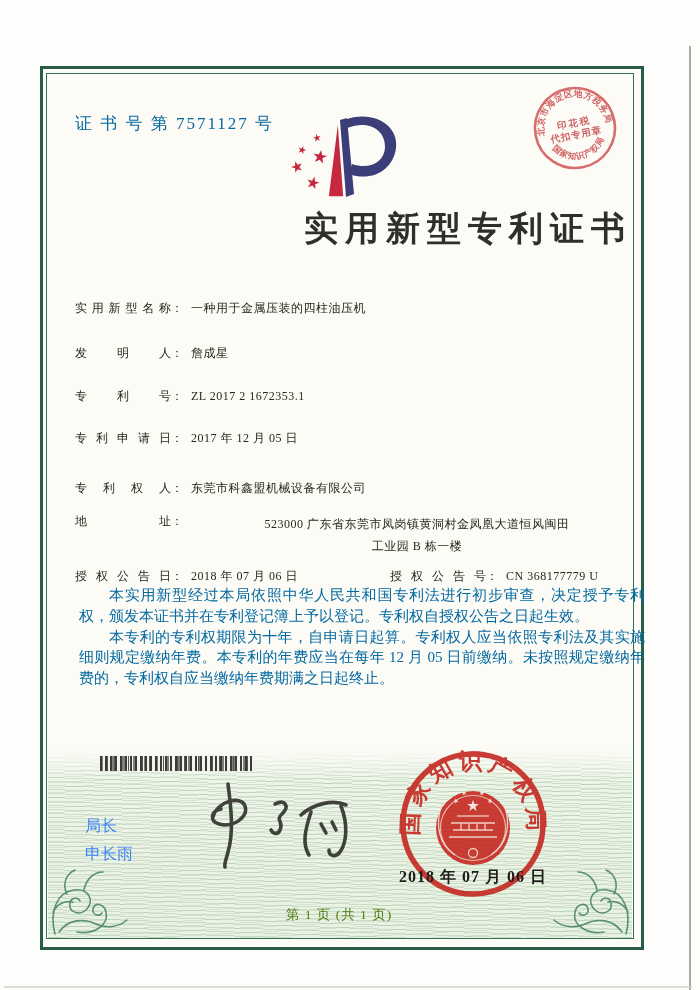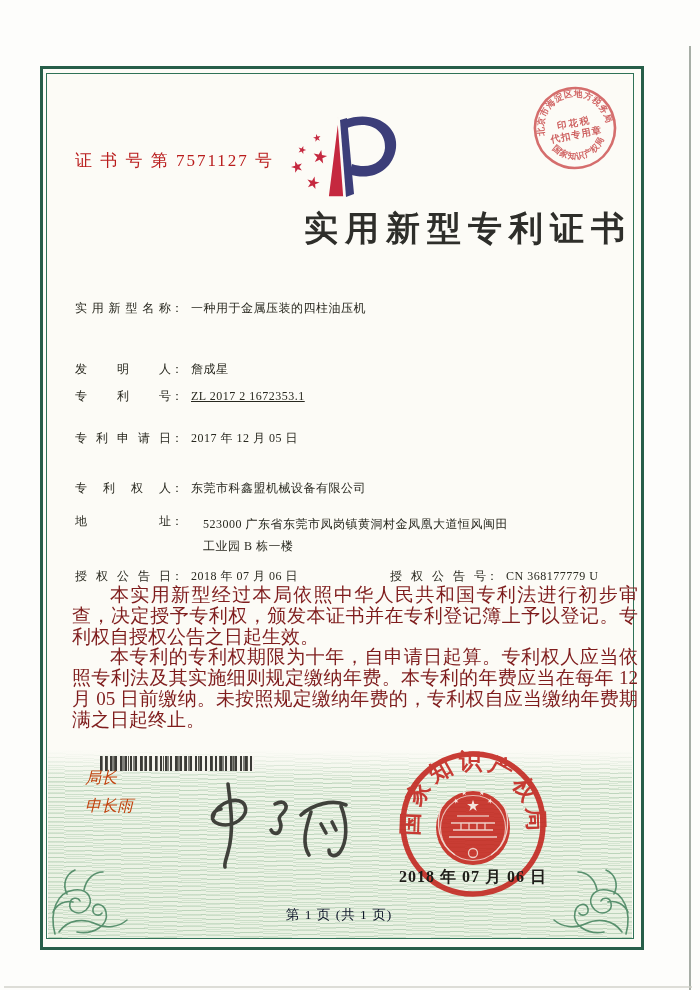--- a/index.html
+++ b/index.html
@@ -19,47 +19,47 @@
   
   .guilloche{
     left:48px;top:750px;width:584px;height:188px;
     background:
       linear-gradient(180deg, rgba(252,251,246,1) 0%, rgba(252,251,246,0) 16%),
       repeating-linear-gradient(2deg, rgba(134,178,139,0.32) 0px, rgba(134,178,139,0.32) 1px, rgba(0,0,0,0) 1px, rgba(0,0,0,0) 4px),
       repeating-linear-gradient(-3deg, rgba(134,178,139,0.22) 0px, rgba(134,178,139,0.22) 1px, rgba(0,0,0,0) 1px, rgba(0,0,0,0) 5px),
       linear-gradient(180deg,#eff5e9,#e9f1e2);
   }
   
-  .cert-no{left:75px;top:112px;font-size:17px;letter-spacing:2px;color:#b91c1c;margin-top:37px;}
+  .cert-no{left:75px;top:112px;font-size:17px;letter-spacing:2px;color:#0369a1;}
   .logo{left:278px;top:104px;}
   .tax-stamp{left:515px;top:68px;}
   .title{left:46px;top:206px;width:586px;text-align:right;font-size:34px;font-weight:700;letter-spacing:7px;color:#2e2e2a;}
   
   .field-row{left:75px;font-size:12px;color:#28281f;white-space:nowrap;}
   .flabel{display:inline-block;width:96px;text-align:justify;text-align-last:justify;}
   .fcolon{display:inline-block;margin:0 2px 0 0;}
   .fvalue{margin-left:6px;letter-spacing:.5px;}
-  .addr-value{display:inline-block;margin-left:18px;white-space:normal;width:452px;vertical-align:top;line-height:22px;letter-spacing:.5px;}
+  .addr-value{display:inline-block;margin-left:6px;white-space:normal;width:452px;vertical-align:top;line-height:22px;letter-spacing:.5px;text-align:center;}
   .row-pubno{position:absolute;left:315px;top:0;}
   
-  .body-text{left:72px;top:585px;width:566px;font-size:19px;line-height:20.8px;text-align:justify;color:#7f1d1d;}
+  .body-text{left:79px;top:585px;width:566px;font-size:15px;line-height:20.8px;text-align:justify;color:#0369a1;}
   .body-text p{margin:0;text-indent:2em;}
   
   .barcode{
     left:100px;top:756px;width:154px;height:15px;background-color:#f4f3ec;
     background-image:
       repeating-linear-gradient(90deg,#3a3a36 0 2px,rgba(0,0,0,0) 2px 5px),
       repeating-linear-gradient(90deg,#56564e 0 1px,rgba(0,0,0,0) 1px 7px),
       repeating-linear-gradient(90deg,#80807a 0 3px,rgba(0,0,0,0) 3px 11px);
   }
-  .director{left:85px;top:764px;font-family:"Liberation Sans","DejaVu Sans",sans-serif;font-size:16px;color:#c2410c;line-height:28px;font-style:italic;}
+  .director{left:85px;top:812px;font-family:"Liberation Sans","DejaVu Sans",sans-serif;font-size:16px;color:#3b82f6;line-height:28px;}
   .signature{left:183px;top:772px;}
   .seal{left:393px;top:750px;}
   .seal-date{left:393px;top:867px;width:160px;text-align:center;font-size:16px;letter-spacing:1px;color:#1e1d19;font-weight:600;}
-  .footer{left:46px;top:906px;width:586px;text-align:center;font-size:13.5px;color:#0f172a;letter-spacing:1px;}
+  .footer{left:46px;top:906px;width:586px;text-align:center;font-size:13.5px;color:#4d7c0f;letter-spacing:1px;}
   .ornament{opacity:.9;}
 </style>
 </head>
 <body>
 
 <div class="abs scan-edge-right"></div>
 <div class="abs scan-edge-bottom"></div>
 
 <div class="abs frame-outer"></div>
 <div class="abs frame-inner"></div>
@@ -123,24 +123,24 @@
     <text x="60" y="58" font-size="9.5" fill="#c84e4e" font-weight="bold" text-anchor="middle" letter-spacing="2">印花税</text>
     <text x="60" y="70" font-size="9.5" fill="#c84e4e" font-weight="bold" text-anchor="middle" letter-spacing="1">代扣专用章</text>
   </g>
 </svg>
 
 <div class="abs title">实用新型专利证书</div>
 
 <div class="abs field-row" style="top:300px;">
   <span class="flabel">实用新型名称</span><span class="fcolon">：</span><span class="fvalue">一种用于金属压装的四柱油压机</span>
 </div>
-<div class="abs field-row" style="top:361px;">
+<div class="abs field-row" style="top:345px;">
   <span class="flabel">发明人</span><span class="fcolon">：</span><span class="fvalue">詹成星</span>
 </div>
-<div class="abs field-row" style="top:388px;text-decoration:underline;">
+<div class="abs field-row" style="top:388px;">
   <span class="flabel">专利号</span><span class="fcolon">：</span><span class="fvalue">ZL 2017 2 1672353.1</span>
 </div>
 <div class="abs field-row" style="top:430px;">
   <span class="flabel">专利申请日</span><span class="fcolon">：</span><span class="fvalue">2017 年 12 月 05 日</span>
 </div>
 <div class="abs field-row" style="top:472px;margin-top:8px;">
   <span class="flabel">专利权人</span><span class="fcolon">：</span><span class="fvalue">东莞市科鑫盟机械设备有限公司</span>
 </div>
 <div class="abs field-row" style="top:513px;">
   <span class="flabel">地址</span><span class="fcolon">：</span><span class="addr-value"><span>523000 广东省东莞市凤岗镇黄洞村金凤凰大道恒风闽田</span><br><span>工业园 B 栋一楼</span></span>

